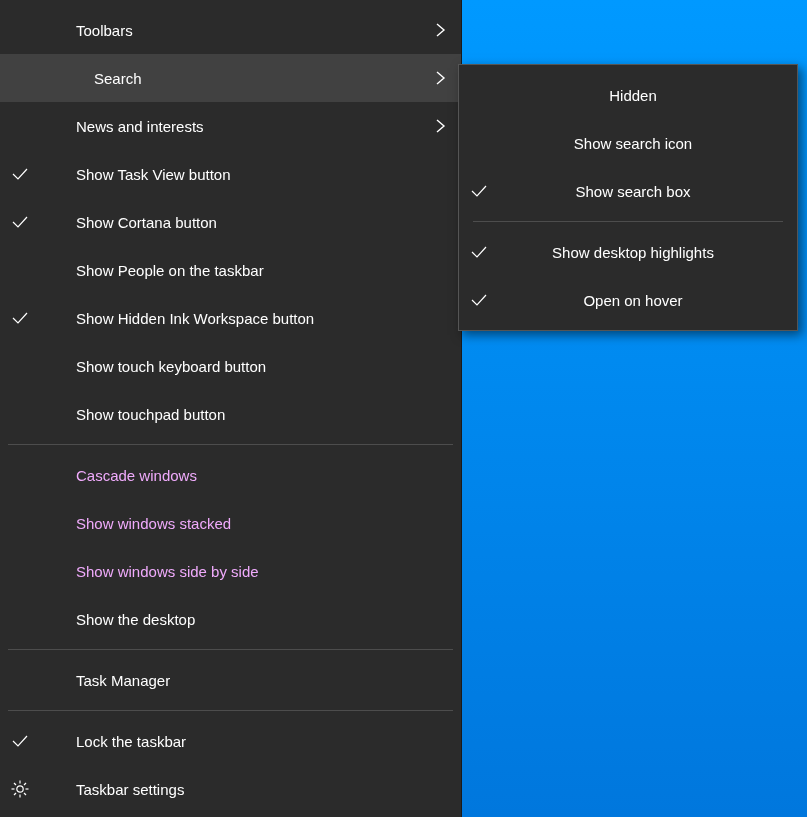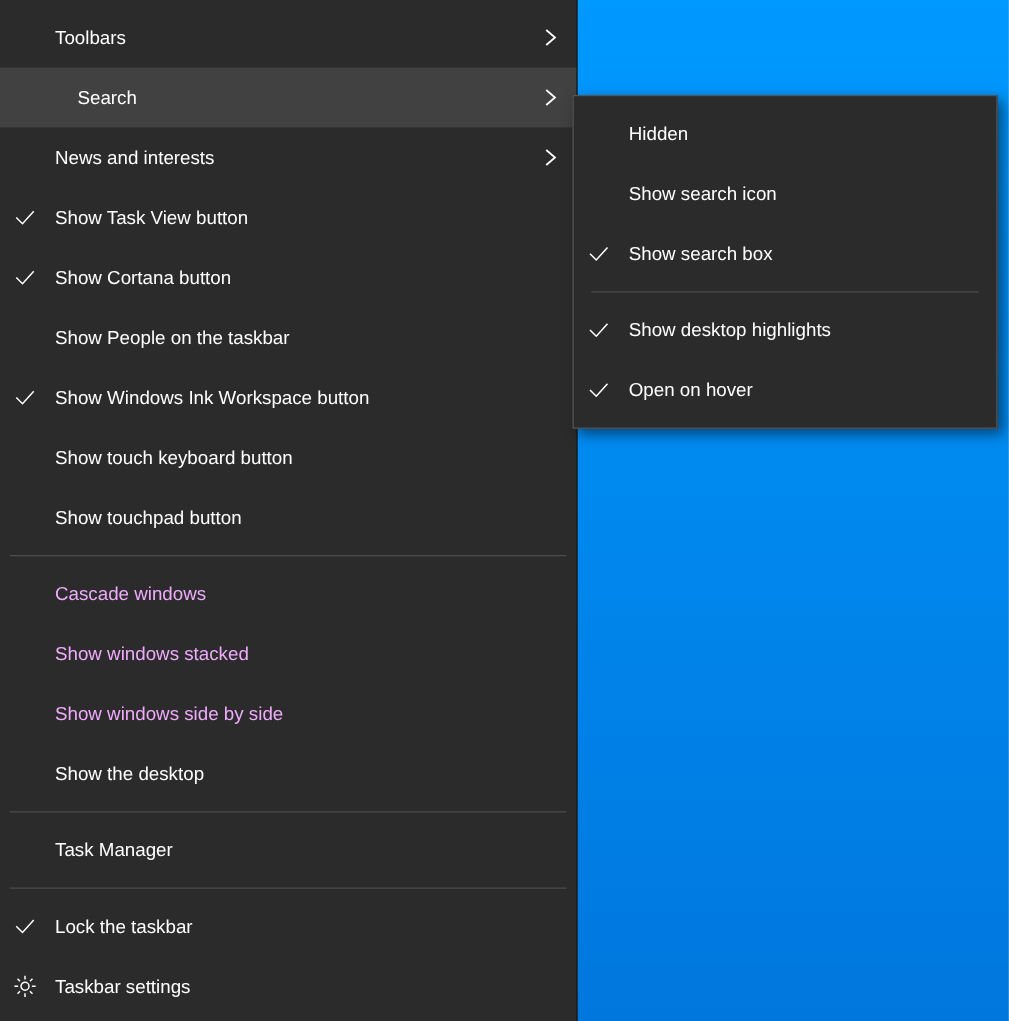--- a/index.html
+++ b/index.html
@@ -22,20 +22,21 @@
     padding-top: 6px;
   }
   .menu-item {
     display: flex;
     align-items: center;
     height: 48px;
     padding-left: 10px;
     padding-right: 14px;
     cursor: default;
     position: relative;
+    gap: 32px;
   }
   .menu-item.highlighted {
     background: #414141;
     padding-left: 28px;
   }
   .menu-item .check-slot {
     width: 34px;
     display: flex;
     align-items: center;
     justify-content: flex-start;
@@ -65,27 +66,28 @@
   }
   .separator {
     height: 1px;
     background: #4d4d4d;
     margin: 6px 8px;
   }
   .check-svg, .arrow-svg, .gear-svg { display: block; }
   .submenu {
     position: absolute;
     left: 458px;
-    top: 76px;
+    top: 64px;
     width: 340px;
     background: #2b2b2b;
     color: #ffffff;
     border: 1px solid #555555;
     box-shadow: 4px 4px 10px rgba(0,0,0,0.5);
     padding: 6px 0;
+    text-align: center;
   }
   .submenu .menu-item {
     height: 48px;
     padding-left: 10px;
     padding-right: 14px;
   }
   .submenu .separator {
     margin: 6px 14px;
   }
 </style>
@@ -142,21 +144,21 @@
       <span class="check-slot"></span>
       <span class="label">Show People on the taskbar</span>
       <span class="arrow-slot"></span>
     </div>
     <div class="menu-item">
       <span class="check-slot">
         <svg class="check-svg" width="20" height="20" viewBox="0 0 20 20">
           <path d="M3 10 L8 15 L17 5" stroke="#ffffff" stroke-width="1.2" fill="none"></path>
         </svg>
       </span>
-      <span class="label">Show Windows Ink Workspace button</span>
+      <span class="label">Show Hidden Ink Workspace button</span>
       <span class="arrow-slot"></span>
     </div>
     <div class="menu-item">
       <span class="check-slot"></span>
       <span class="label">Show touch keyboard button</span>
       <span class="arrow-slot"></span>
     </div>
     <div class="menu-item">
       <span class="check-slot"></span>
       <span class="label">Show touchpad button</span>

